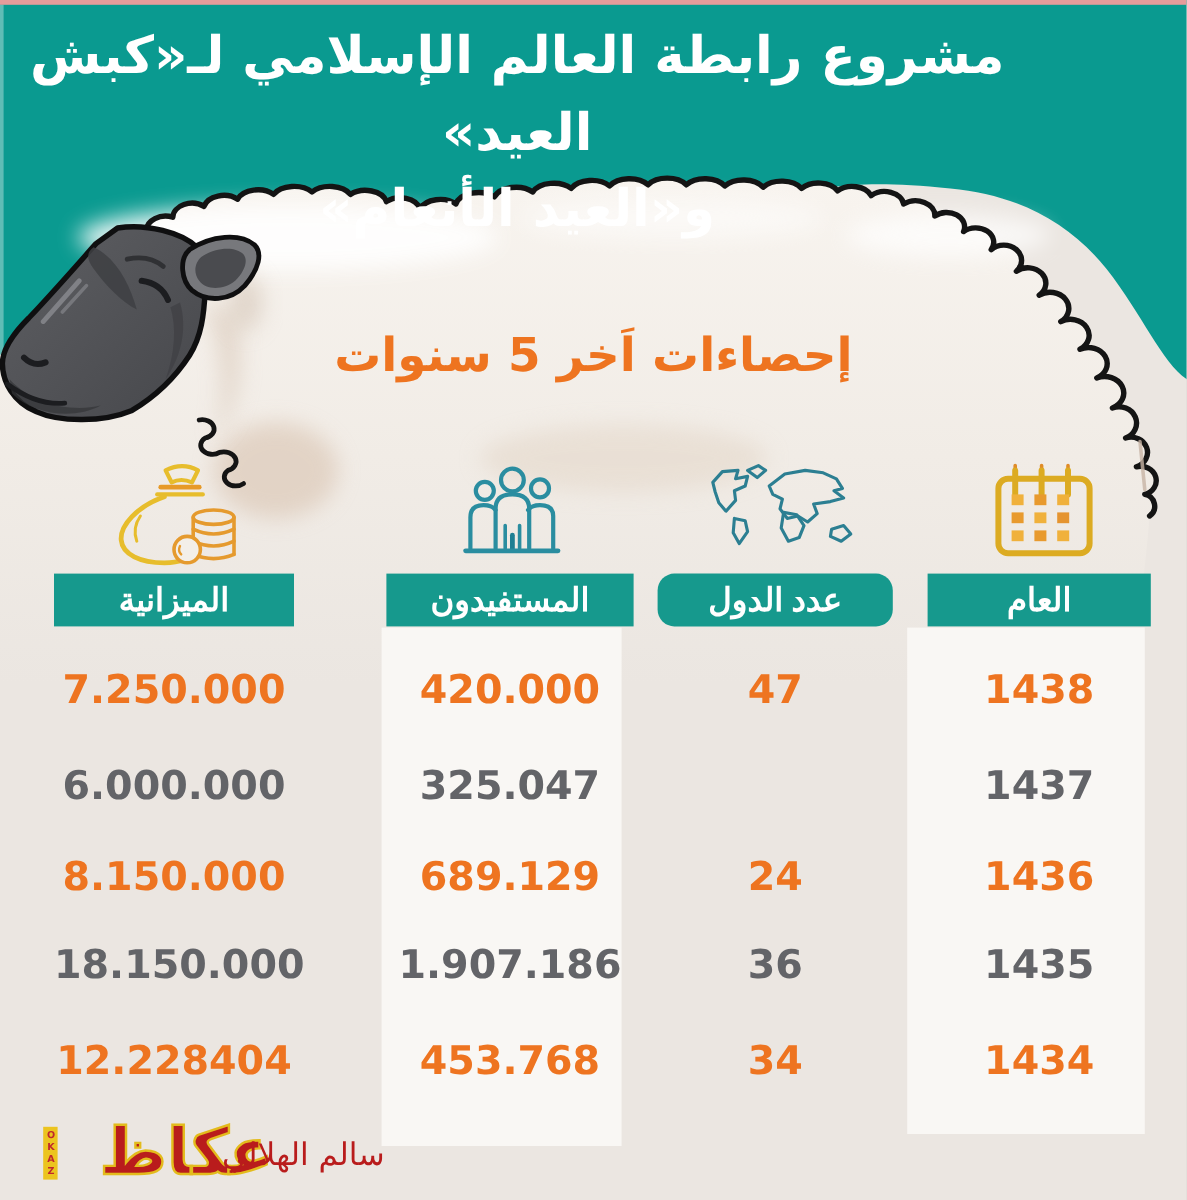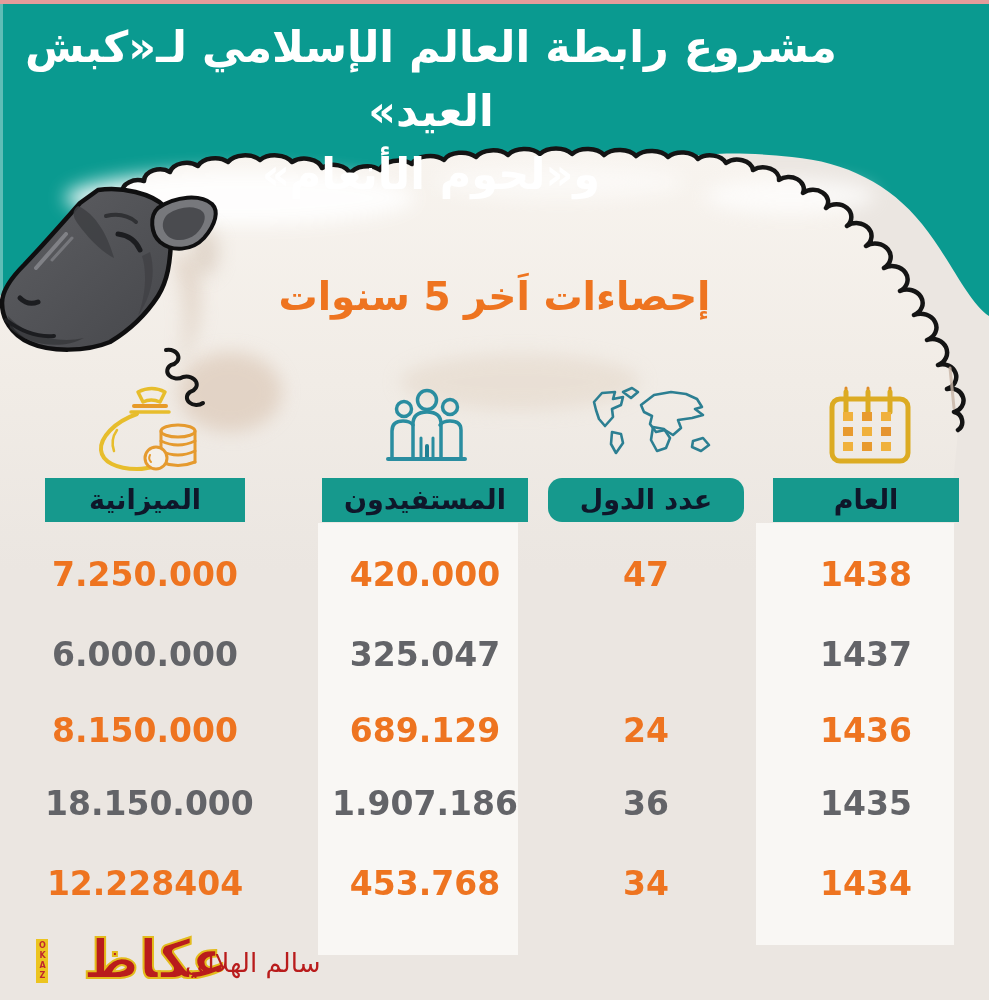--- a/index.html
+++ b/index.html
@@ -11,22 +11,22 @@
   #scene{position:absolute;left:0;top:0;width:989px;height:570px;z-index:1;}
   
   #title{position:absolute;left:0;top:16px;width:862px;z-index:3;text-align:center;direction:rtl;
          color:#ffffff;font-weight:bold;font-size:43px;line-height:1.48;letter-spacing:-0.5px;}
   
   #subtitle{position:absolute;left:0;top:274px;width:989px;z-index:3;text-align:center;direction:rtl;
             color:#ee7420;font-weight:bold;font-size:39px;}
   
   #icons{position:absolute;left:0;top:378px;width:989px;height:96px;z-index:3;}
   
-  .hbar{position:absolute;top:478px;height:44px;z-index:3;background:#16998d;color:#0f172a;
-        font-weight:bold;font-size:27px;line-height:44px;text-align:center;direction:rtl;}
+  .hbar{position:absolute;top:478px;height:44px;z-index:3;background:#16998d;color:#ffffff;
+        font-weight:bold;font-size:27px;line-height:44px;text-align:center;direction:rtl;font-family:Liberation Serif, serif;}
   .col-budget{left:45px;width:200px;}
   .col-benef{left:322px;width:206px;}
   .col-countries{left:548px;width:196px;border-radius:14px;}
   .col-year{left:773px;width:186px;}
   
   .stripe{position:absolute;z-index:2;background:#f9f7f4;}
   #stripe-benef{left:318px;top:523px;width:200px;height:432px;}
   #stripe-year{left:756px;top:523px;width:198px;height:422px;}
   
   .row{position:absolute;left:0;width:881px;height:44px;z-index:3;}
@@ -122,21 +122,21 @@
       <path d="M106 216 q18 -4 30 6" fill="none" stroke="#303134" stroke-width="4" stroke-linecap="round"></path>
       <path d="M20 298 q8 8 18 4" fill="none" stroke="#1c1d20" stroke-width="5" stroke-linecap="round"></path>
       <path d="M6 320 q24 18 48 16" fill="none" stroke="#1c1d20" stroke-width="4" stroke-linecap="round"></path>
     </g>
   </svg>
 
   <div id="top-strip"></div>
 
   <div id="title">
     <div>مشروع رابطة العالم الإسلامي لـ«كبش العيد»</div>
-    <div>و«لحوم الأنعام»</div>
+    <div>و«العيد الأنعام»</div>
   </div>
 
   <div id="subtitle">إحصاءات اَخر 5 سنوات</div>
 
   <div class="stripe" id="stripe-benef"></div>
   <div class="stripe" id="stripe-year"></div>
 
   <svg id="icons" viewBox="0 378 989 96" xmlns="http://www.w3.org/2000/svg">
 
     <g fill="none" stroke-linecap="round" stroke-linejoin="round">

